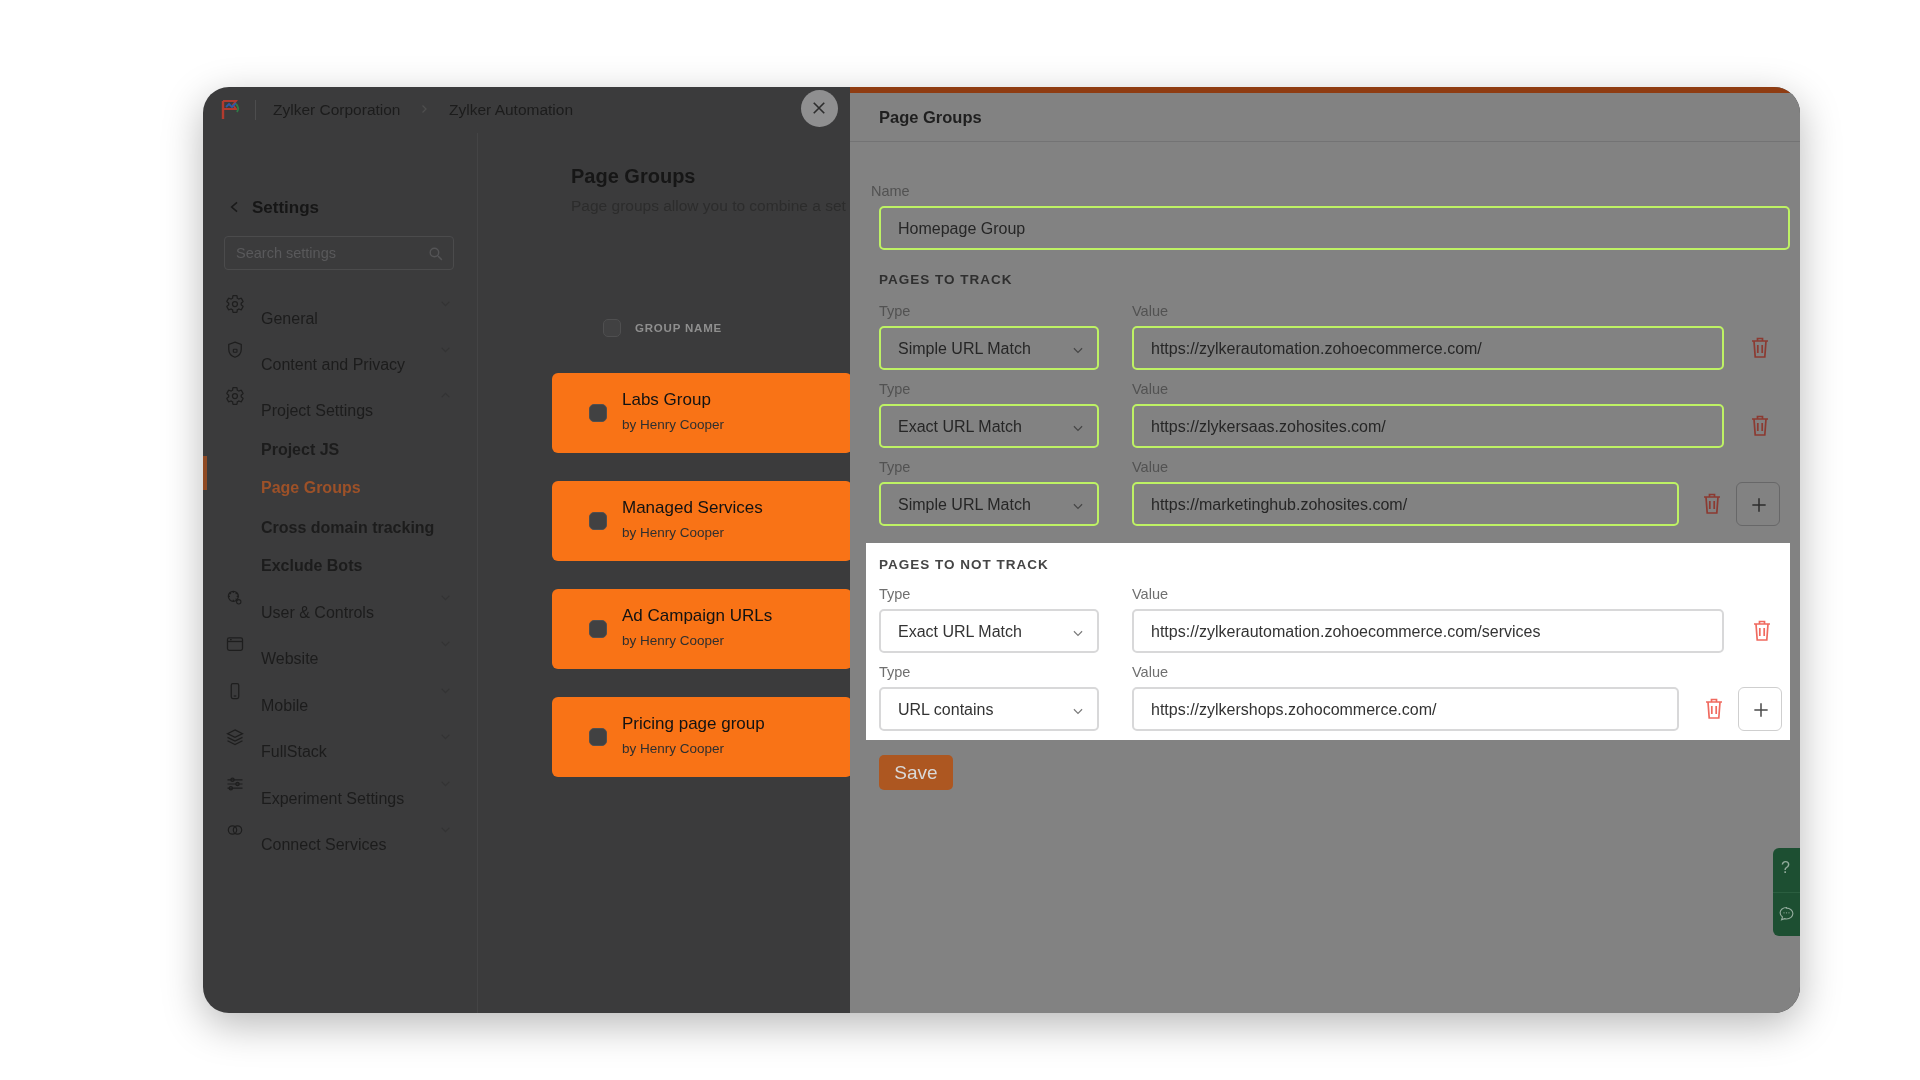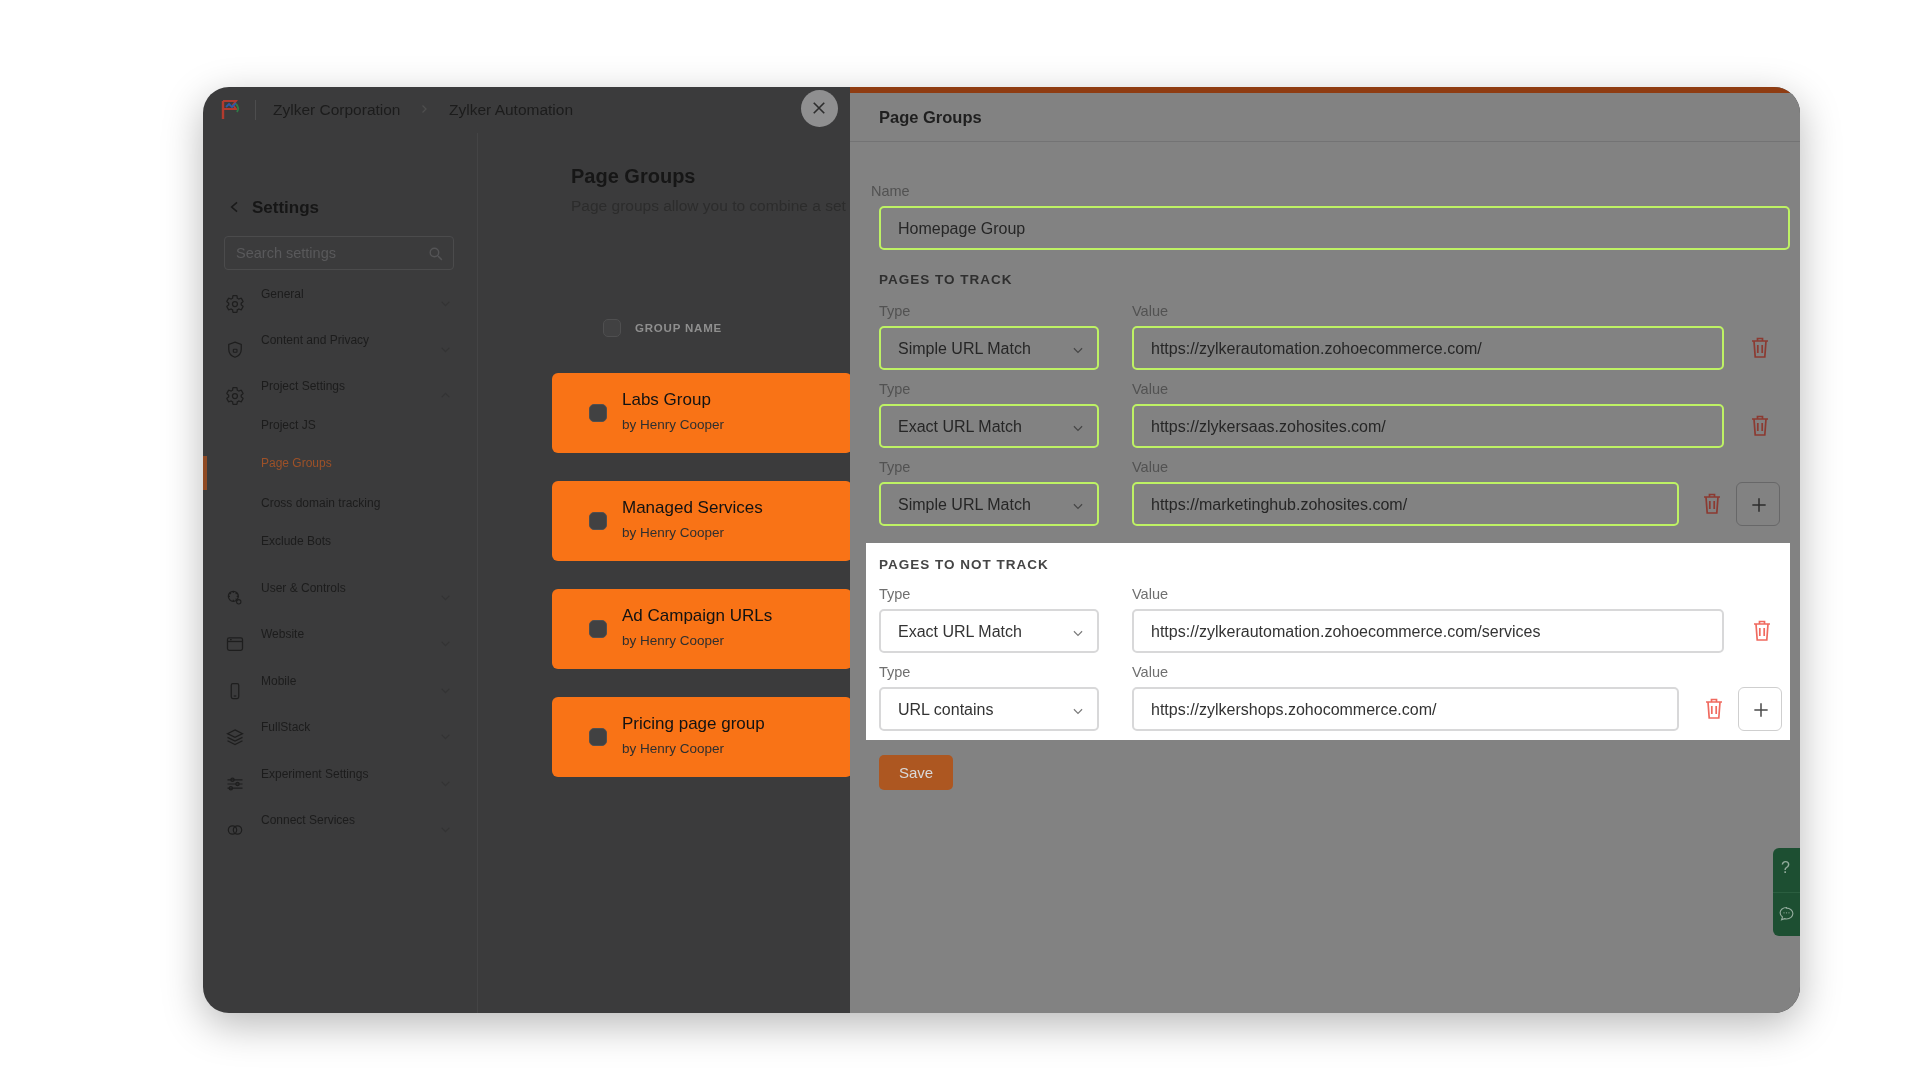--- a/index.html
+++ b/index.html
@@ -29,23 +29,23 @@
   .back-arrow{position:absolute;left:24px;top:6px;color:#1a1a1a;}
   .back-label{position:absolute;left:49px;top:5px;font-size:17px;font-weight:700;color:#161616;}
   .search-box{
     position:absolute;left:21px;top:103px;width:230px;height:34px;
     border:1px solid #4b4b4c;border-radius:4px;box-sizing:border-box;
   }
   .search-ph{position:absolute;left:11px;top:8px;font-size:14.5px;color:#59595b;text-align:center;}
   .search-icon{position:absolute;right:9px;top:8px;color:#545456;}
   .side-item{position:absolute;left:0;width:274px;height:46px;cursor:pointer;}
   .side-item .icon{position:absolute;left:22px;top:13px;width:20px;height:20px;color:#1e1e1e;}
-  .side-item .label{position:absolute;left:58px;top:6px;font-size:12px;color:#1c1c1c;white-space:nowrap;}
+  .side-item .label{position:absolute;left:58px;top:29px;font-size:16px;color:#1c1c1c;white-space:nowrap;}
   .side-item .chev{position:absolute;left:236px;top:16px;color:#333334;}
-  .side-item.sub .label{left:58px;}
+  .side-item.sub .label{left:58px;font-weight:bold;}
   .side-item.selected .label{color:#9d5128;}
   .sel-bar{position:absolute;left:0;width:4px;height:34px;background:#8f4a24;top:6px;}
   
   .main-title{position:absolute;left:368px;top:78px;font-size:20px;font-weight:700;color:#161616;}
   .main-desc{position:absolute;left:368px;top:110px;font-size:15.5px;color:#2c2c2c;white-space:nowrap;}
   .list-header{position:absolute;left:361px;top:232px;width:286px;height:30px;}
   .checkbox{
     position:absolute;width:18px;height:18px;border:1.5px solid #4f4f50;
     border-radius:5px;background:#414142;box-sizing:border-box;
   }
@@ -89,21 +89,21 @@
   .hl-card .section-h{color:#454545;}
   .hl-card .fld-label{color:#6f6f6f;}
   .hl-card .dim-input{border-color:#d8d8d9;background:#fff;}
   .hl-card .dim-input .val{color:#333333;}
   .hl-card .select .chevd{color:#7a7a7a;}
   .hl-card .trash{color:#f06a5f;}
   .hl-card .plus-btn{border-color:#cfcfcf;color:#4a4a4a;}
   
   .save-btn{
     position:absolute;left:676px;top:668px;width:74px;height:35px;background:#ad5721;
-    border-radius:5px;color:#d9d9d9;font-size:15px;text-align:center;line-height:35px;cursor:pointer;
+    border-radius:5px;color:#d9d9d9;font-size:19px;text-align:center;line-height:35px;cursor:pointer;
   }
   
   .help-widget{position:absolute;right:0;top:761px;width:27px;height:88px;
     background:#1d4f32;border-radius:6px 0 0 6px;overflow:hidden;}
   .hw-cell{position:relative;width:27px;height:44px;color:#93ab9d;cursor:pointer;}
   .hw-q{position:absolute;left:8px;top:11px;font-size:16px;}
   .hw-divider{position:absolute;top:44px;left:0;width:27px;height:1px;background:#2b5e40;}
   .hw-chat svg{position:absolute;left:5px;top:13px;}
   svg{display:block;}
 </style>

